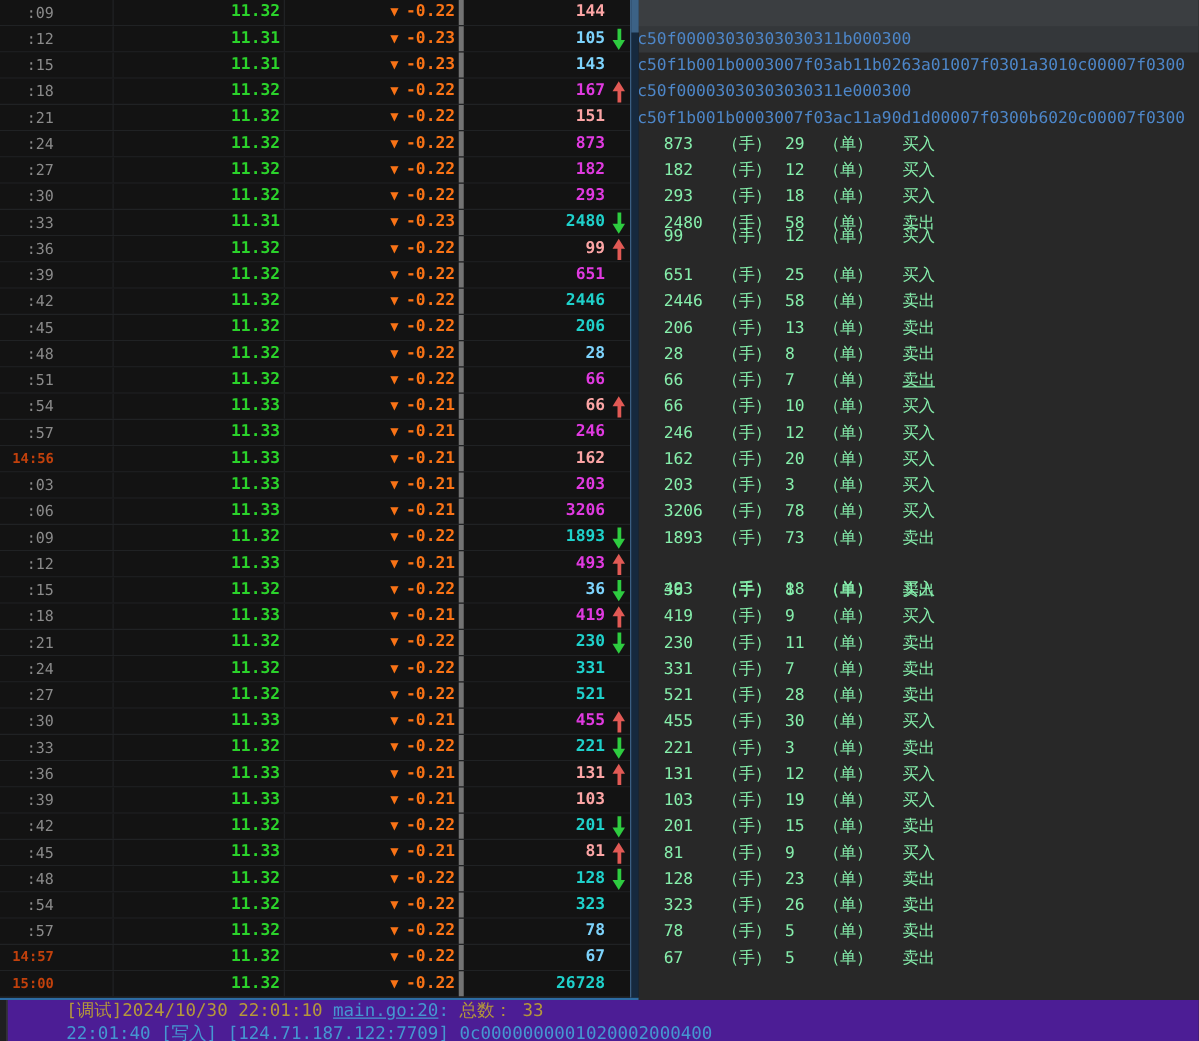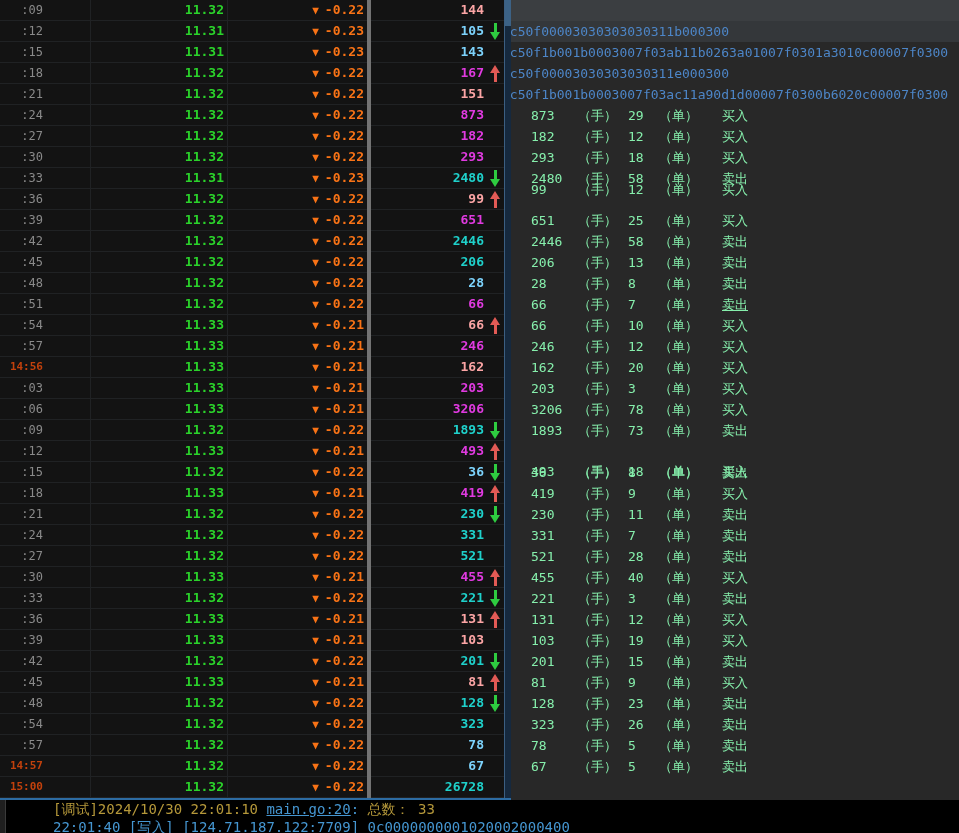--- a/index.html
+++ b/index.html
@@ -42,21 +42,21 @@
   .hexline{position:absolute;left:-9px;height:21px;line-height:21px;font-size:13px;color:#4d86c8;
     white-space:nowrap;}
   .trow{position:absolute;left:0;width:448px;height:21px;line-height:21px;font-size:13px;color:#86efac;
     padding-left:20px;white-space:nowrap;}
   .trow .tv{display:inline-block;width:47px;}
   .trow .tl1{display:inline-block;width:50px;}
   .trow .tn{display:inline-block;width:31px;}
   .trow .tl2{display:inline-block;width:63px;}
 
   
-  .statusbar{position:absolute;left:0;top:800px;width:959px;height:33px;background:#000000;}
+  .statusbar{position:absolute;left:0;top:800px;width:959px;height:33px;background:#4c1d95;}
   .status-strip{position:absolute;left:0;top:0;width:6px;height:33px;background:#1f1f1f;
     border-right:1px solid #3a3a3a;}
   .sline{position:absolute;left:53px;height:16px;line-height:16px;font-size:14px;white-space:nowrap;}
   .sline1{top:1px;} .sline2{top:19px;color:#4596d1;}
   .yellow{color:#b5983a;}
   .loglink{color:#4596d1;text-decoration:underline;}
   .logcolon{color:#4596d1;}
 </style>
 </head>
 <body>
@@ -494,21 +494,21 @@
 
   <div class="trow" style="top: 525px;">
     <span class="tv">331</span><span class="tl1">（手）</span><span class="tn">7</span><span class="tl2">（单）</span><span class="td">卖出</span>
   </div>
 
   <div class="trow" style="top: 546px;">
     <span class="tv">521</span><span class="tl1">（手）</span><span class="tn">28</span><span class="tl2">（单）</span><span class="td">卖出</span>
   </div>
 
   <div class="trow" style="top: 567px;">
-    <span class="tv">455</span><span class="tl1">（手）</span><span class="tn">40</span><span class="tl2">（单）</span><span class="td">买入</span>
+    <span class="tv">455</span><span class="tl1">（手）</span><span class="tn">30</span><span class="tl2">（单）</span><span class="td">买入</span>
   </div>
 
   <div class="trow" style="top: 588px;">
     <span class="tv">221</span><span class="tl1">（手）</span><span class="tn">3</span><span class="tl2">（单）</span><span class="td">卖出</span>
   </div>
 
   <div class="trow" style="top: 609px;">
     <span class="tv">131</span><span class="tl1">（手）</span><span class="tn">12</span><span class="tl2">（单）</span><span class="td">买入</span>
   </div>
 

